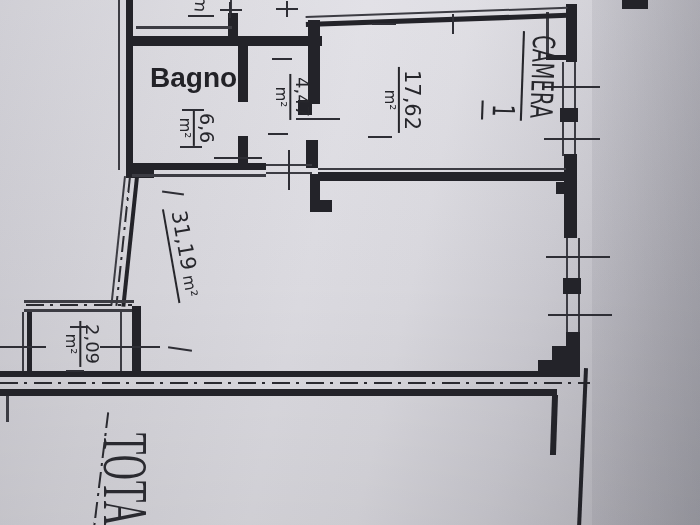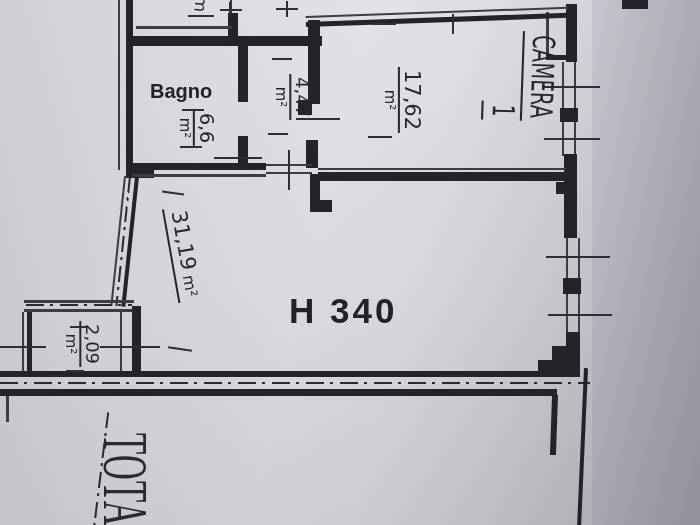--- a/index.html
+++ b/index.html
@@ -129,21 +129,21 @@
   <div class="w" style="left:318px;top:172px;width:250px;height:9px;"></div>
 
   <div class="w" style="left:310px;top:174px;width:10px;height:38px;"></div>
   <div class="w" style="left:310px;top:200px;width:22px;height:12px;"></div>
 
   <div class="anchor" style="left:201px;top:4px;">
     <div class="mpart">m</div>
   </div>
   <div class="tickh" style="left:188px;top:15px;width:26px;"></div>
 
-  <div class="print" style="left:150px;top:80px;font-size:20px;">Bagno</div>
+  <div class="print" style="left:150px;top:62px;font-size:28px;">Bagno</div>
   <div class="anchor" style="left:196px;top:128px;">
     <div class="frac" style="font-size:19px;">
       <span class="val">6,6</span>
       <span class="unit">m²</span>
     </div>
   </div>
   <div class="tickh" style="left:182px;top:109px;width:22px;"></div>
   <div class="tickh" style="left:180px;top:146px;width:22px;"></div>
 
   <div class="anchor" style="left:292px;top:97px;">
@@ -163,21 +163,20 @@
   </div>
   <div class="tickh" style="left:372px;top:23px;width:24px;"></div>
   <div class="tickh" style="left:368px;top:136px;width:24px;"></div>
   <div class="anchor" style="left:521px;top:76px;">
     <div class="camlabel">
       <span class="cl">CAMERA</span>
       <span class="cl">1</span>
     </div>
   </div>
 
-  <div class="print" style="left:289px;top:291px;font-size:35px;letter-spacing:3px;">H 340</div>
   <div class="anchor" style="left:184px;top:254px;">
     <div class="a31">
       <span>31,19</span>
       <span class="unit">m²</span>
     </div>
   </div>
   <div class="tickh" style="left:162px;top:192px;width:22px;transform:rotate(8deg);"></div>
   <div class="tickh" style="left:168px;top:348px;width:24px;transform:rotate(8deg);"></div>
 
   <div class="anchor" style="left:82px;top:344px;">

